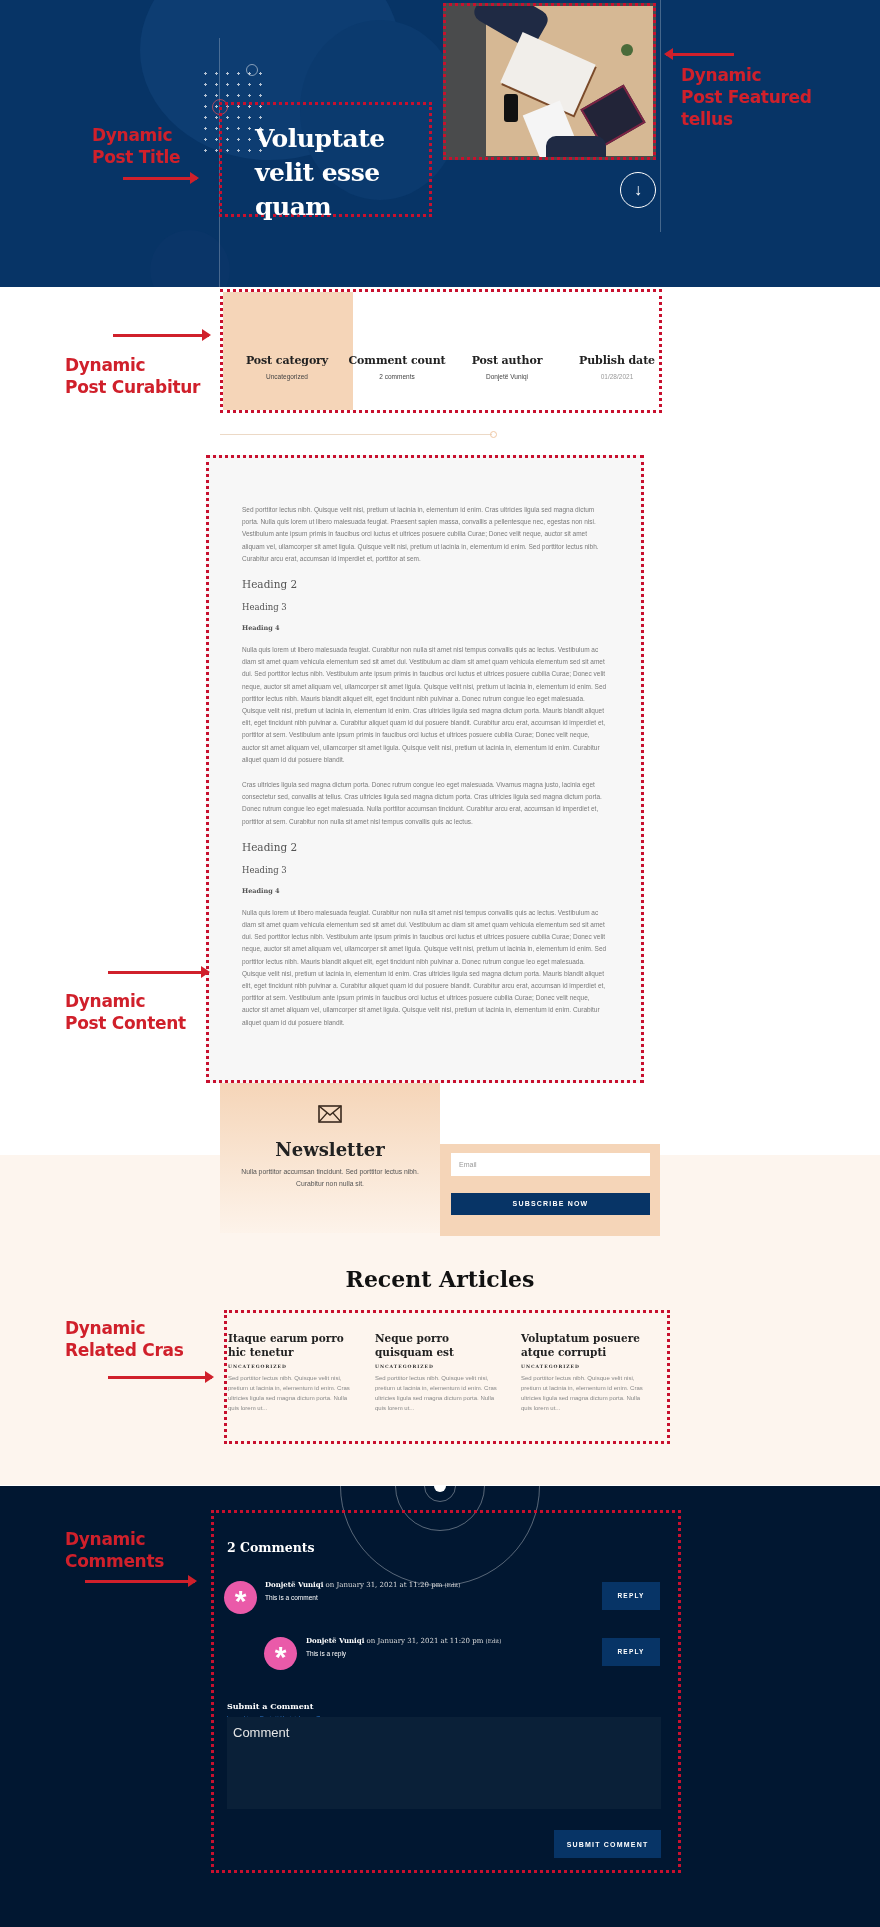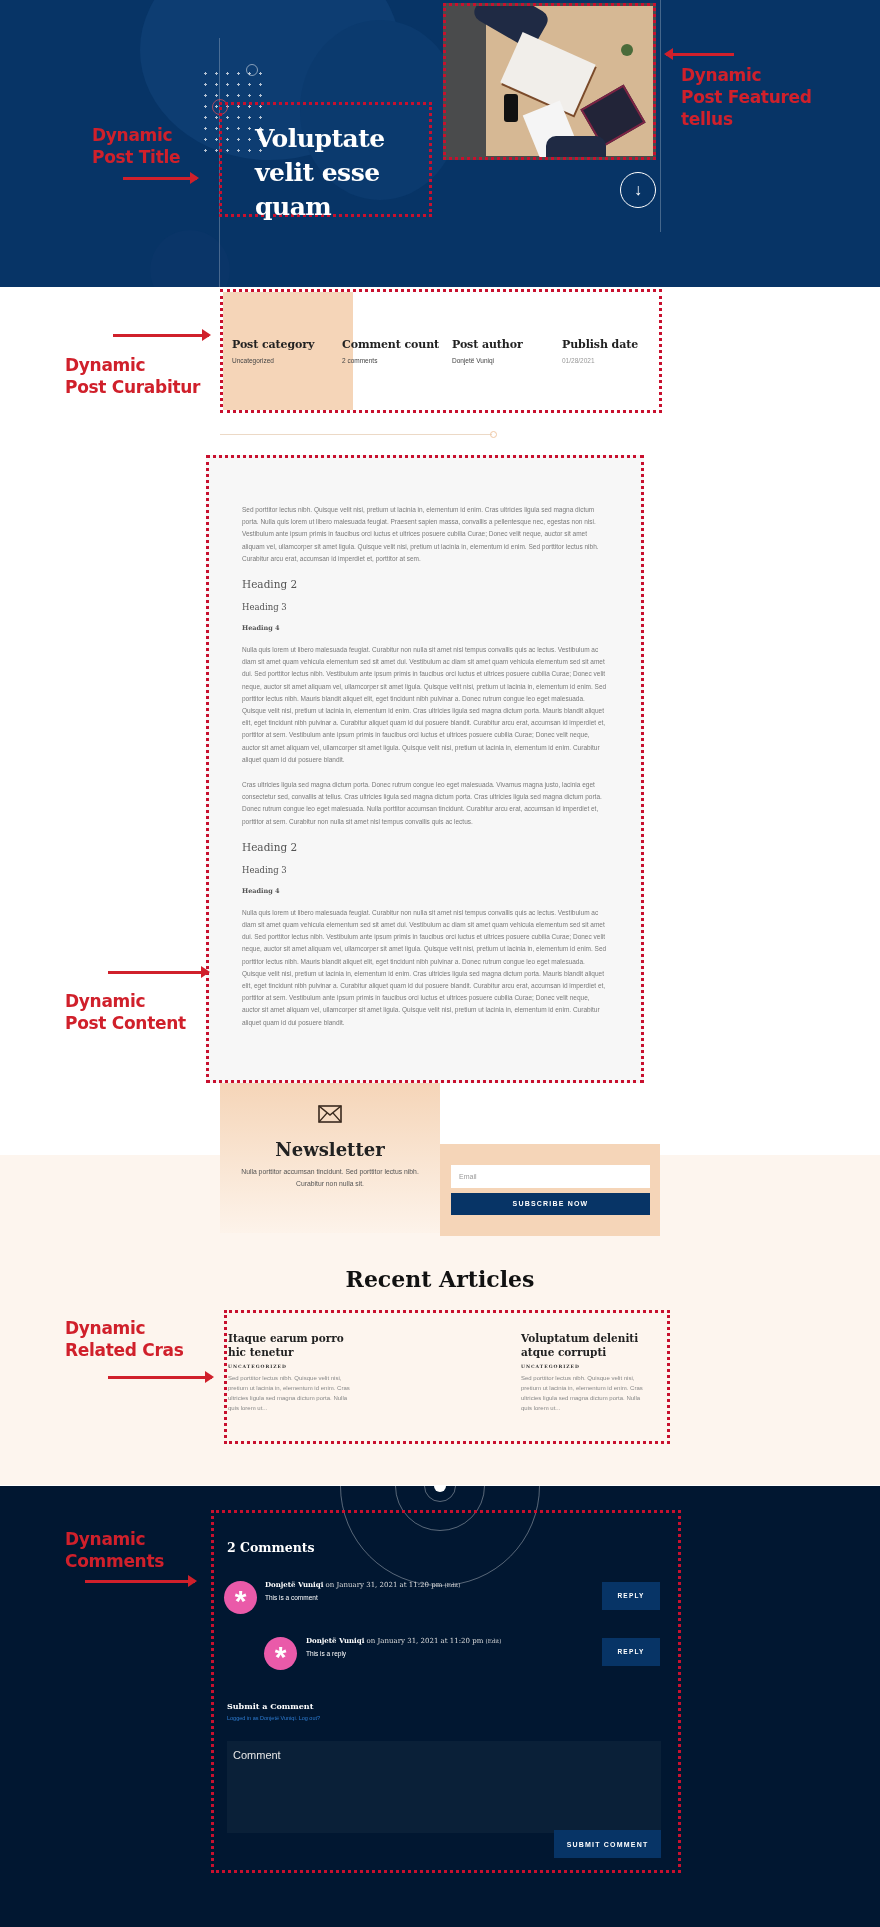--- a/index.html
+++ b/index.html
@@ -29,41 +29,41 @@
   .featured .paper { position: absolute; left: 85px; top: 100px; width: 40px; height: 52px; background: #f5f5f5; transform: rotate(-22deg); }
   .featured .phone { position: absolute; left: 58px; top: 88px; width: 14px; height: 28px; background: #111; border-radius: 3px; }
   .featured .suit1 { position: absolute; left: 30px; top: -10px; width: 70px; height: 40px; background: #1f2a44; transform: rotate(30deg); border-radius: 10px; }
   .featured .suit2 { position: absolute; left: 100px; top: 130px; width: 60px; height: 30px; background: #1f2a44; border-radius: 10px; }
   .featured .plant { position: absolute; left: 175px; top: 38px; width: 12px; height: 12px; background: #4a6b3a; border-radius: 50%; }
   .down-btn { position: absolute; left: 620px; top: 172px; width: 36px; height: 36px; border: 1.5px solid #fff; border-radius: 50%; color: #fff; text-align: center; line-height: 33px; font-size: 16px; }
 
   
   .meta-box { position: absolute; left: 220px; top: 289px; width: 442px; height: 124px; background: #fff; }
   .meta-box .peach { position: absolute; left: 0; top: 0; width: 130px; height: 100%; background: #f5d5b8; }
-  .meta-col { position: absolute; top: 46px; width: 110px; }
+  .meta-col { position: absolute; top: 62px; width: 110px; text-align: center; }
   .meta-col h4 { font-size: 11px; font-weight: bold; color: #222; letter-spacing: -0.1px; }
   .meta-col span { display: block; font-size: 6.5px; color: #444; margin-top: 6px; }
   .sep { position: absolute; left: 220px; top: 434px; width: 272px; height: 1px; background: #ecd9c6; }
   .sep-dot { position: absolute; left: 490px; top: 431px; width: 7px; height: 7px; border-radius: 50%; border: 1px solid #f0c8a5; }
 
   
   .content-box { position: absolute; left: 206px; top: 455px; width: 438px; height: 628px; background: #f7f7f7; padding: 46px 33px 0 33px; color: #7a7a7a; }
   .content-box p { font-size: 6.5px; line-height: 12.2px; margin-bottom: 13px; }
   .content-box .h2 { font-size: 10.5px; color: #555; margin: 4px 0 12px; }
   .content-box .h3 { font-size: 8.5px; color: #555; margin-bottom: 12px; }
   .content-box .h4 { font-size: 6.5px; color: #555; font-weight: bold; margin-bottom: 12px; }
 
   
   .nl-bg { position: absolute; left: 0; top: 1155px; width: 880px; height: 330px; background: #fdf5ee; }
   .nl-left { position: absolute; left: 220px; top: 1083px; width: 220px; height: 150px; background: linear-gradient(#f5d5b8, #fdf3ea); text-align: center; }
   .nl-left .env { margin: 22px auto 0; width: 24px; height: 18px; position: relative; }
   .nl-left h2 { font-size: 18px; color: #222; margin-top: 16px; font-weight: bold; }
   .nl-left p { font-size: 6.8px; line-height: 12px; color: #555; margin-top: 6px; padding: 0 16px; }
   .nl-right { position: absolute; left: 440px; top: 1144px; width: 220px; height: 92px; background: #f5d5b8; }
-  .nl-right .email { position: absolute; left: 11px; top: 21px; width: 199px; height: 23px; background: #fff; border: none; font-size: 7px; padding-left: 8px; color: #888; }
+  .nl-right .email { position: absolute; left: 11px; top: 9px; width: 199px; height: 23px; background: #fff; border: none; font-size: 7px; padding-left: 8px; color: #888; }
   .nl-right .sub { position: absolute; left: 11px; top: 49px; width: 199px; height: 22px; background: #073466; color: #fff; font-size: 7px; font-weight: bold; letter-spacing: 1.2px; text-align: center; line-height: 22px; border: none; }
 
   
   .recent-title { position: absolute; left: 0; top: 1266px; width: 880px; text-align: center; font-size: 22px; font-weight: bold; color: #111; }
   .related-box { position: absolute; left: 224px; top: 1310px; width: 446px; height: 134px; }
   .rel-col { position: absolute; top: 18px; width: 125px; }
   .rel-col h3 { font-size: 10.5px; line-height: 14px; color: #222; font-weight: bold; }
   .rel-col .cat { font-size: 4.5px; letter-spacing: 1px; color: #333; font-weight: bold; margin-top: 5px; }
   .rel-col p { font-size: 6px; line-height: 10px; color: #888; margin-top: 4px; }
 
@@ -73,21 +73,21 @@
   .comments-box { position: absolute; left: 211px; top: 1510px; width: 470px; height: 363px; }
   .comments-box h2 { position: absolute; left: 13px; top: 27px; color: #fff; font-size: 12.5px; font-weight: bold; }
   .avatar { position: absolute; width: 33px; height: 33px; border-radius: 50%; background: #ea5aa9; color: #fff; font-size: 30px; font-weight: bold; text-align: center; line-height: 40px; }
   .c-meta { position: absolute; font-size: 7px; color: #ddd; white-space: nowrap; }
   .c-meta b { color: #fff; }
   .c-meta .edit { font-size: 5.5px; }
   .c-text { position: absolute; font-size: 6.5px; color: #fff; }
   .reply { position: absolute; width: 58px; height: 28px; background: #073466; color: #fff; font-size: 6.5px; font-weight: bold; letter-spacing: 1.2px; text-align: center; line-height: 28px; border: none; }
   .submit-title { position: absolute; left: 13px; top: 188px; font-size: 8px; color: #fff; font-weight: bold; }
   .logged { position: absolute; left: 13px; top: 202px; font-size: 5.5px; color: #2e7bd0; }
-  .comment-area { position: absolute; left: 13px; top: 228px; width: 434px; height: 92px; background: #0a2038; border: none; color: #fff; font-size: 11px; padding: 8px 6px; resize: none; font-family: "Liberation Sans", sans-serif; }
+  .comment-area { position: absolute; left: 13px; top: 204px; width: 434px; height: 92px; background: #0a2038; border: none; color: #fff; font-size: 13px; padding: 8px 6px; resize: none; font-family: "Liberation Sans", sans-serif; }
   .submit-btn { position: absolute; left: 340px; top: 317px; width: 107px; height: 28px; background: #073466; color: #fff; border: none; font-size: 7px; font-weight: bold; letter-spacing: 1.2px; }
 </style>
 </head>
 <body>
 
 <section class="hero">
   <div class="blob" style="left:140px;top:-60px;width:260px;height:220px;"></div>
   <div class="blob" style="left:300px;top:20px;width:160px;height:180px;background:#0b3a6e;"></div>
   <div class="blob" style="left:150px;top:230px;width:80px;height:80px;background:#0a3568;"></div>
   <div class="vline" style="left:219px;top:38px;height:249px;"></div>
@@ -192,22 +192,27 @@
   <button class="sub">SUBSCRIBE NOW</button>
 </div>
 
 <h2 class="recent-title serif">Recent Articles</h2>
 <div class="related-box dotted">
   <div class="rel-col" style="left:1px;">
     <h3 class="serif">Itaque earum porro hic tenetur</h3>
     <div class="cat serif">UNCATEGORIZED</div>
     <p>Sed porttitor lectus nibh. Quisque velit nisi, pretium ut lacinia in, elementum id enim. Cras ultricies ligula sed magna dictum porta. Nulla quis lorem ut...</p>
   </div>
+  <div class="rel-col" style="left:148px;">
+    <h3 class="serif">Neque porro quisquam est</h3>
+    <div class="cat serif">UNCATEGORIZED</div>
+    <p>Sed porttitor lectus nibh. Quisque velit nisi, pretium ut lacinia in, elementum id enim. Cras ultricies ligula sed magna dictum porta. Nulla quis lorem ut...</p>
+  </div>
   <div class="rel-col" style="left:294px;">
-    <h3 class="serif">Voluptatum deleniti atque corrupti</h3>
+    <h3 class="serif">Voluptatum posuere atque corrupti</h3>
     <div class="cat serif">UNCATEGORIZED</div>
     <p>Sed porttitor lectus nibh. Quisque velit nisi, pretium ut lacinia in, elementum id enim. Cras ultricies ligula sed magna dictum porta. Nulla quis lorem ut...</p>
   </div>
 </div>
 <div class="annot" style="left:65px;top:1317px;">
   <div>Dynamic</div>
   <div>Related Cras</div>
 </div>
 <div class="arrow right" style="left:108px;top:1376px;width:104px;"></div>
 

